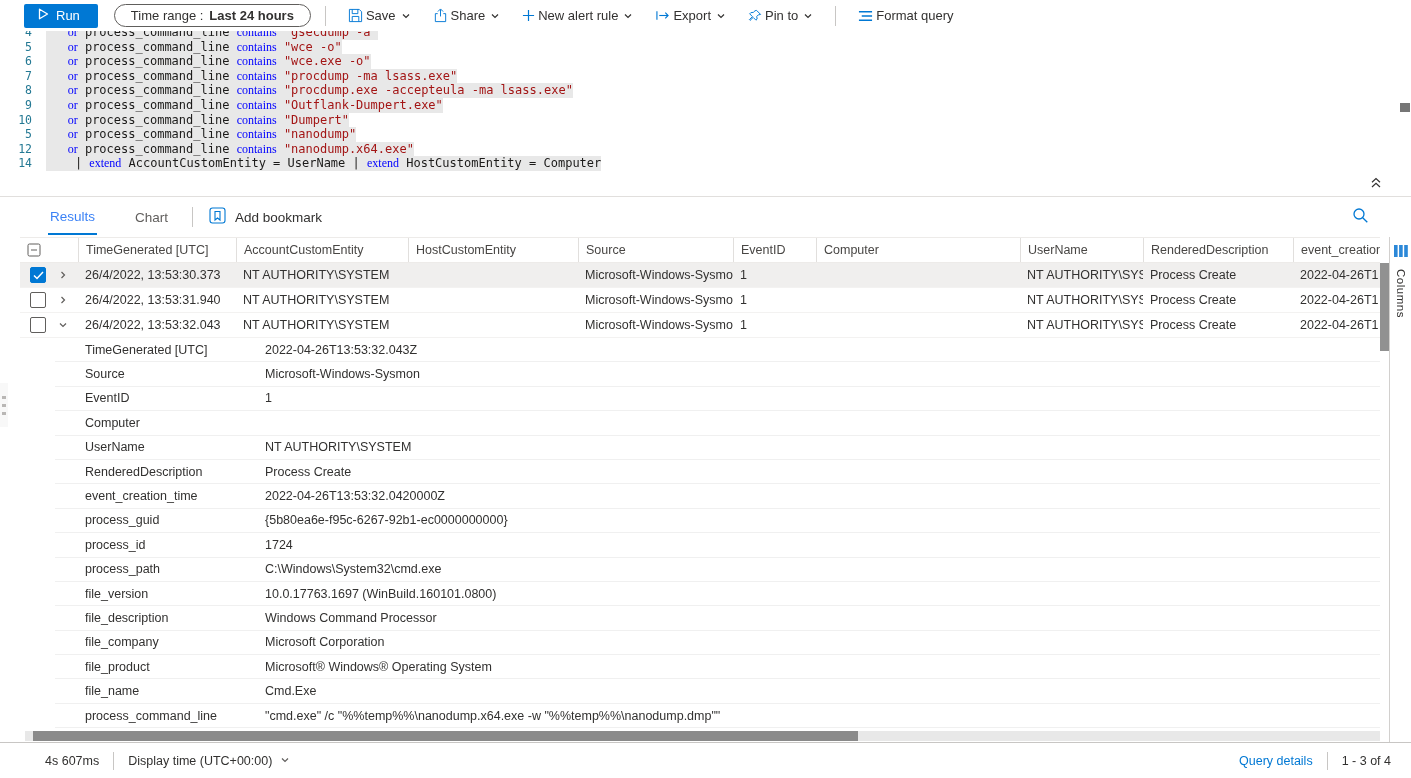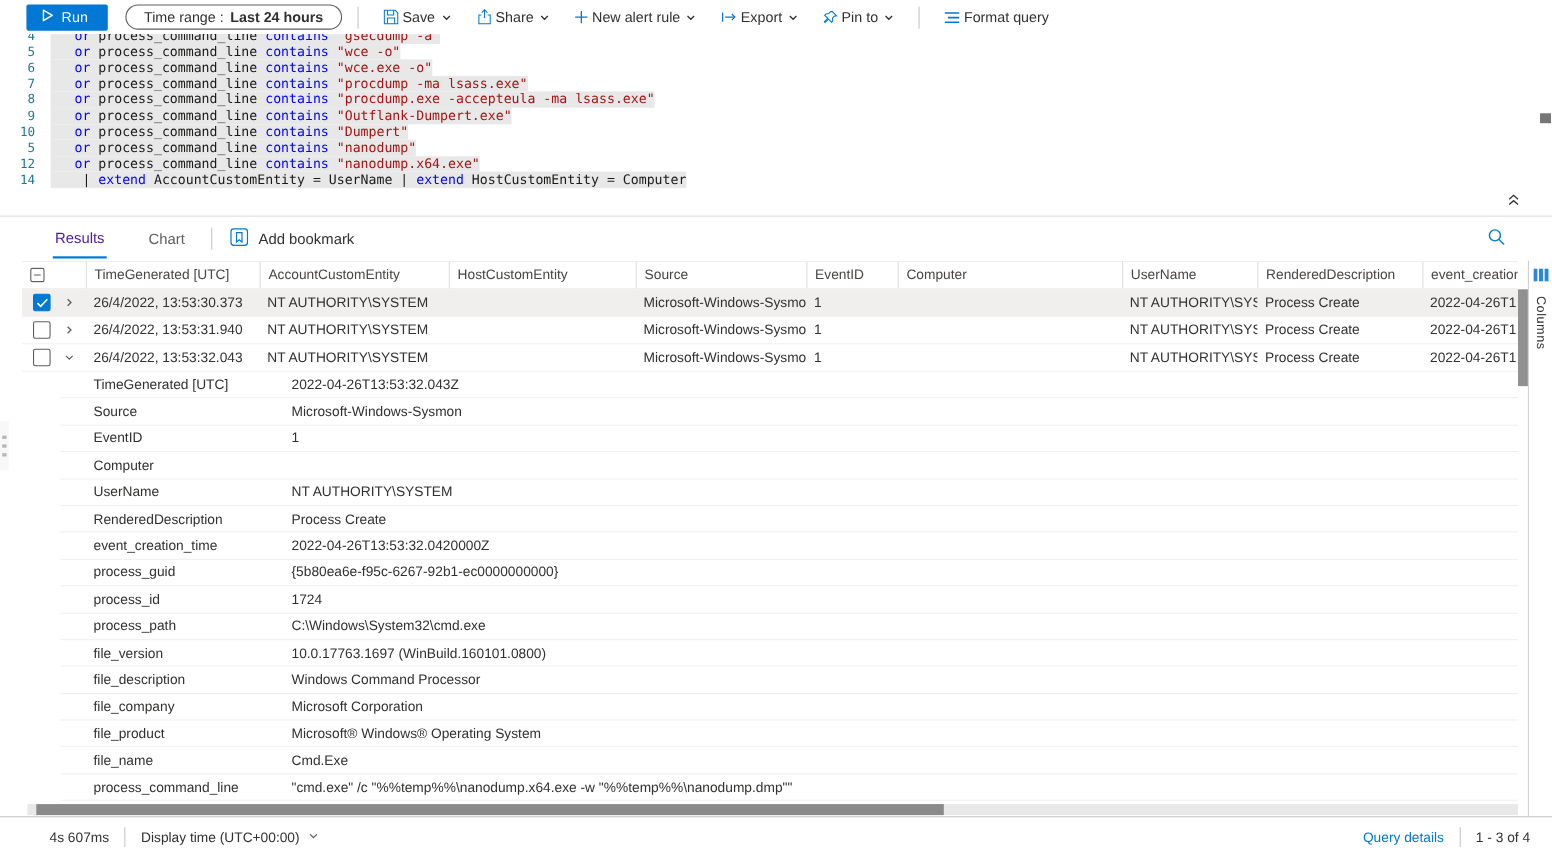--- a/index.html
+++ b/index.html
@@ -22,32 +22,32 @@
 
   
   .editor { position:absolute; top:31px; left:0; right:0; height:166px; overflow:hidden;
     background:#fff; border-bottom:1px solid #e1dfdd; }
   .code-lines { position:absolute; top:-6px; left:0; right:16px; }
   .code-line { display:flex; height:14.6px; line-height:14.6px;
     font-family:"DejaVu Sans Mono", monospace; font-size:12px; white-space:pre; }
   .ln { width:46px; text-align:right; color:#237893; padding-right:14px; flex:0 0 46px;
     font-size:11.5px; }
   .sel { background:#e8e8e8; }
-  .tok-kw { color:#0000ff; }
+  .tok-kw { color:#0000ff;font-family:Liberation Serif, serif; }
   .tok-str { color:#a31515; }
   .tok-pl { color:#1b1a19; }
   .ed-scroll { position:absolute; right:0; top:0; width:12px; height:100%; }
   .ed-thumb { position:absolute; right:1px; top:72px; width:10px; height:9px; background:#767676; }
   .collapse-btn { position:absolute; right:28px; bottom:3px; cursor:pointer; }
 
   
   .tabsbar { position:absolute; top:197px; left:0; right:0; height:40px;
     display:flex; align-items:center; padding-left:48px; }
   .tab { font-size:13.5px; padding:9px 2px; margin-right:36px; color:#605e5c; cursor:pointer; }
-  .tab.active { color:#4c1d95; border-bottom:2px solid #0078d4; }
+  .tab.active { color:#3b82f6; border-bottom:2px solid #0078d4; }
   .tab-sep { width:1px; height:20px; background:#c8c6c4; margin:0 16px 0 -14px; }
   .bookmark { display:flex; align-items:center; gap:9px; font-size:13.5px; cursor:pointer; }
   .search-btn { position:absolute; right:42px; top:10px; cursor:pointer; }
 
   
   .grid { position:absolute; top:237px; left:20px; right:31px; bottom:36px; overflow:hidden; }
   .g-header { display:flex; height:26px; align-items:center; border-top:1px solid #edebe9;
     border-bottom:1px solid #edebe9; font-size:12.5px; color:#484644; }
   .g-cell { flex:0 0 auto; overflow:hidden; white-space:nowrap; padding-left:7px;
     height:100%; display:flex; align-items:center; position:relative; }

